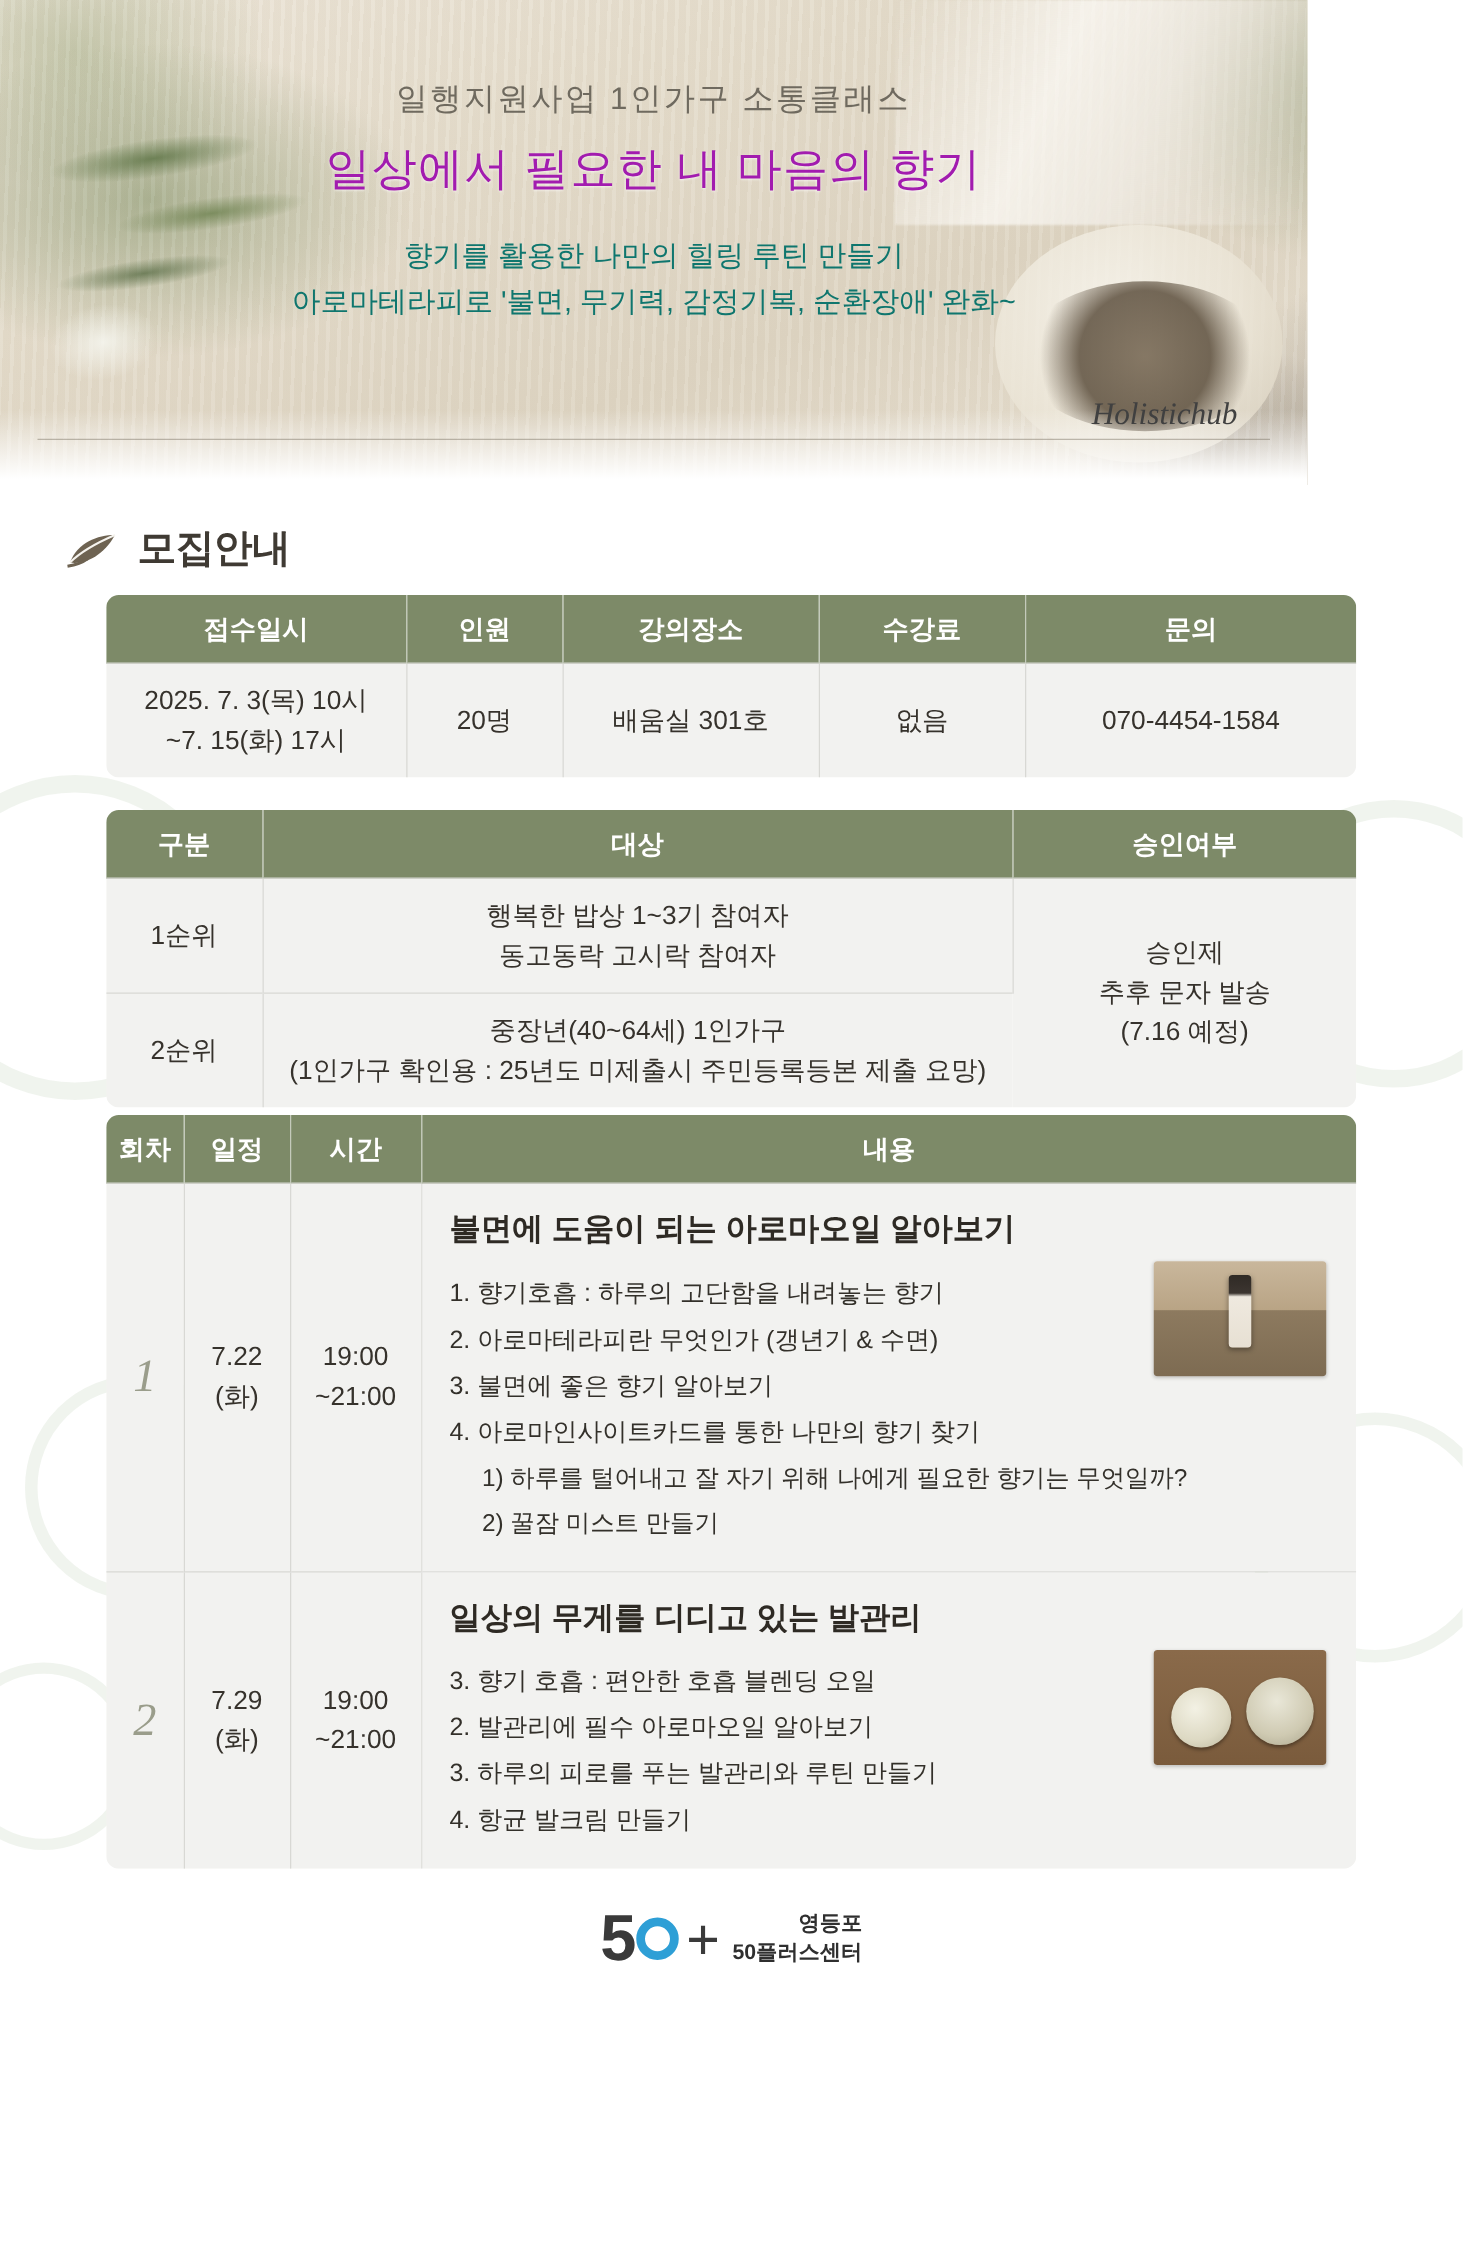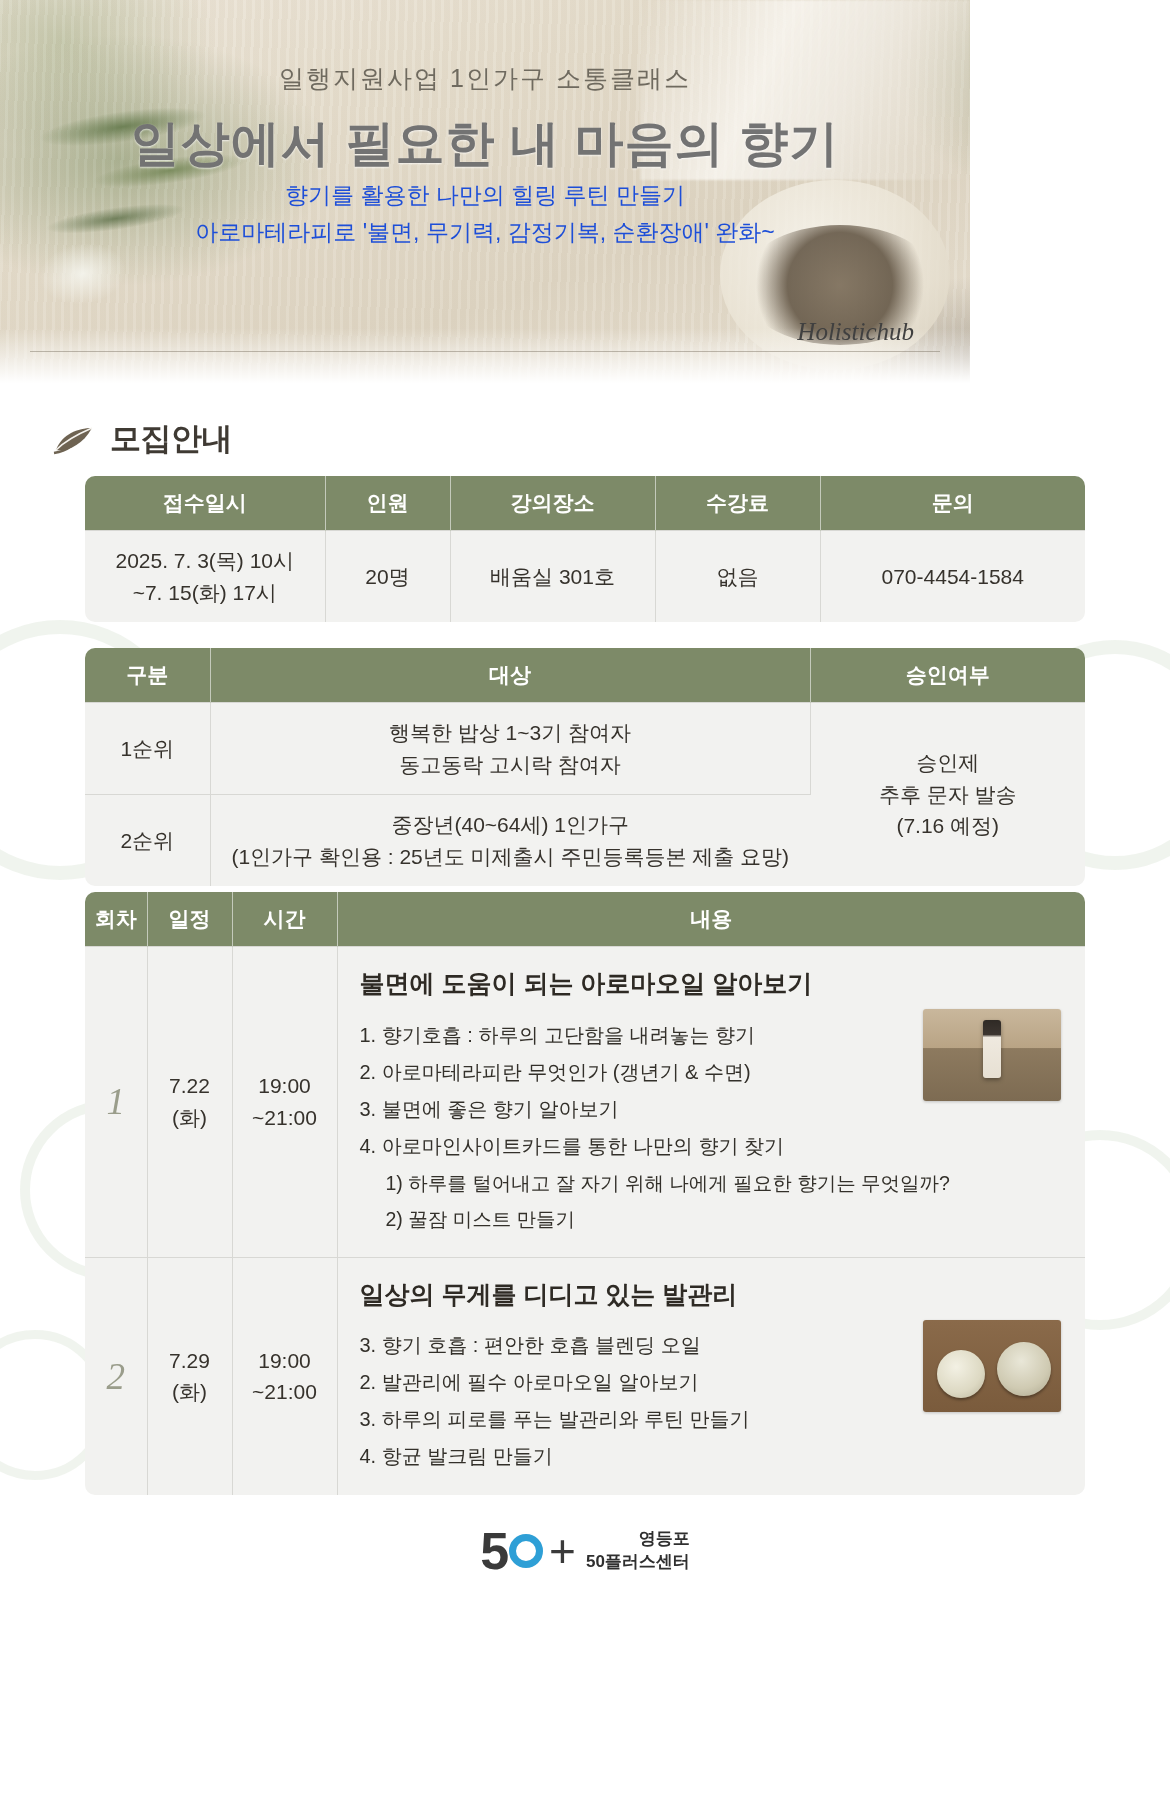--- a/index.html
+++ b/index.html
@@ -10,21 +10,21 @@
     background: #ffffff;
     font-family: "Liberation Sans", "DejaVu Sans", sans-serif;
     color: #3a3a3a;
     position: relative;
     overflow: hidden;
   }
 
   
   .hero {
     position: relative;
-    width: 970px;
+    width: 1046px;
     height: 388px;
     overflow: hidden;
     background: #e8e2d6;
   }
   .hero-bg {
     position: absolute; inset: 0;
     background:
       radial-gradient(ellipse 300px 180px at 120px 160px, rgba(120,140,95,0.55), rgba(120,140,95,0) 70%),
       radial-gradient(ellipse 220px 160px at 60px 40px, rgba(150,165,120,0.45), rgba(150,165,120,0) 70%),
       radial-gradient(ellipse 260px 200px at 1080px 70px, rgba(110,130,85,0.45), rgba(110,130,85,0) 70%),
@@ -68,25 +68,25 @@
   .hero-fade {
     position:absolute; left:0; right:0; bottom:0; height:60px;
     background: linear-gradient(to bottom, rgba(255,255,255,0), #ffffff 92%);
   }
   .hero-text { position:relative; z-index:4; text-align:center; padding-top:62px; }
   .hero-kicker {
     font-size: 25px; color:#6f6a5f; letter-spacing: 2px; font-weight: 400;
   }
   .hero-title {
     margin-top: 16px;
-    font-size: 49px; font-weight: 700; color:#737373; letter-spacing: 1px;
+    font-size: 36px; font-weight: 400; color:#a21caf; letter-spacing: 1px;
     text-shadow: 0 1px 2px rgba(255,255,255,.7);
   }
   .hero-sub {
-    font-size: 23px; color:#1d4ed8; line-height: 1.62;
+    margin-top: 26px; font-size: 23px; color:#0f766e; line-height: 1.62;
   }
   .hero-brand {
     position:absolute; right:56px; bottom:42px; z-index:5;
     font-family:"Liberation Serif", "DejaVu Serif", serif;
     font-style: italic; font-size: 25px; color:#404040;
   }
   .hero-rule {
     position:absolute; left:30px; right:30px; bottom:36px; height:1px;
     background: rgba(120,110,95,.45); z-index:4;
   }

